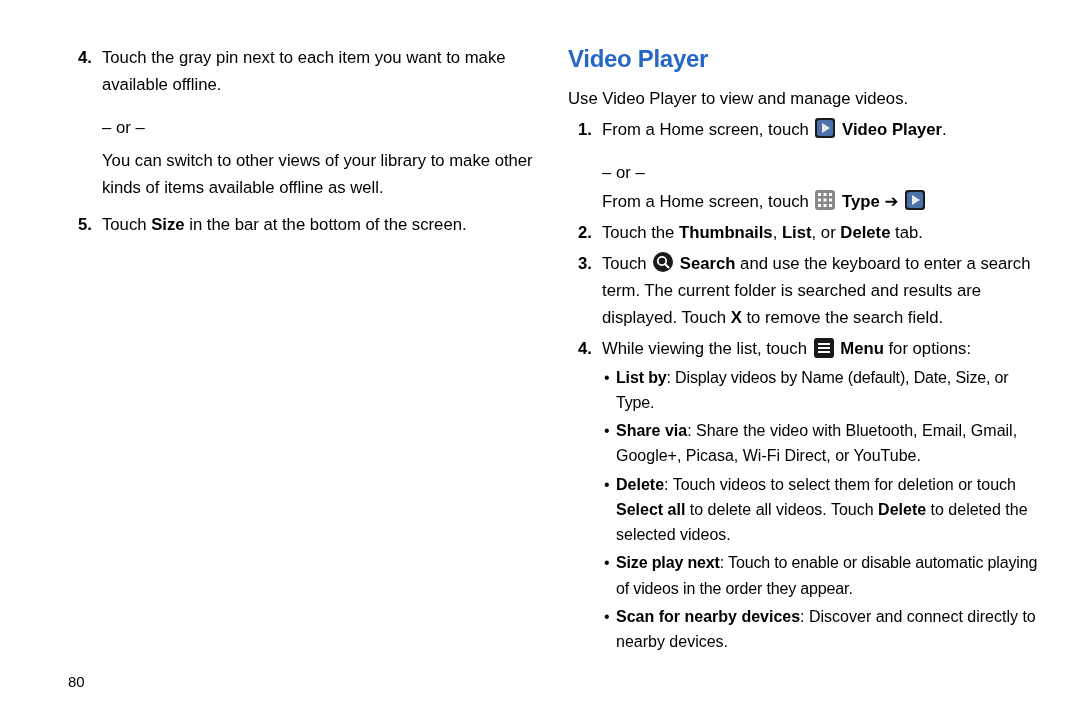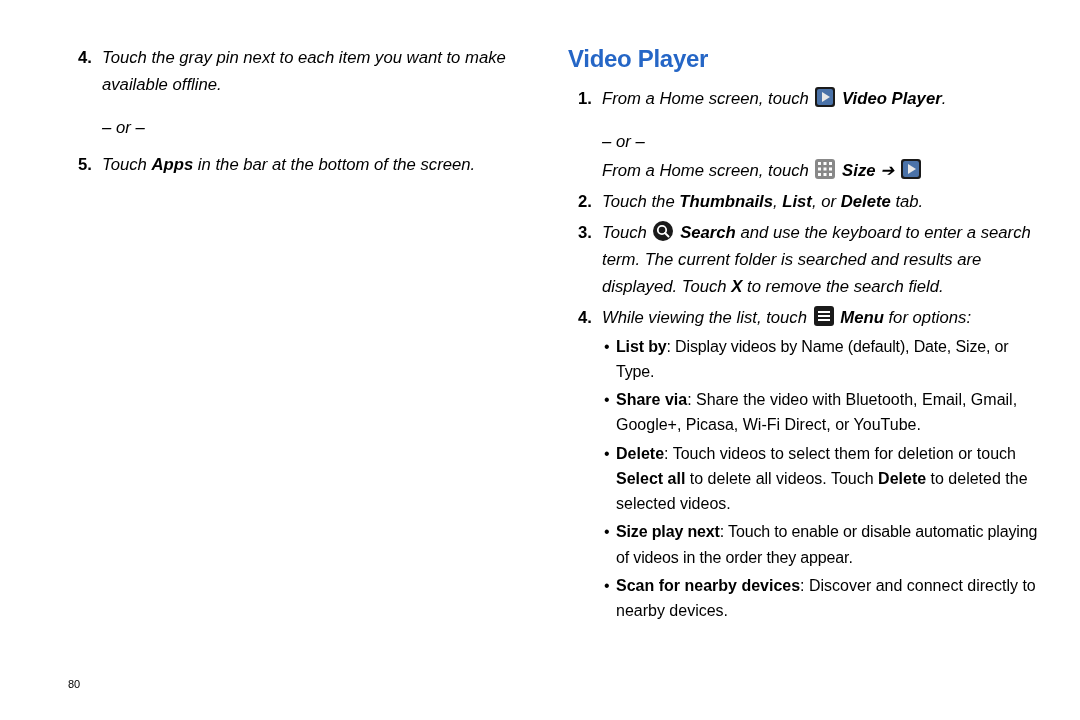--- a/index.html
+++ b/index.html
@@ -42,21 +42,21 @@
     .ol-num {
       font-weight: bold;
       width: 34px;
       flex: 0 0 34px;
       text-align: right;
       padding-right: 10px;
     }
     .ol-body {
       flex: 1;
     }
-    .ol-body p { margin-bottom: 2px; font-style: italic; }
+    .ol-body p { margin-bottom: 2px; }
     .or-sep {
       margin: 16px 0;
     }
     .bullets {
       margin-top: 2px;
     }
     .bullet {
       display: flex;
       align-items: flex-start;
       font-size: 16px;
@@ -70,58 +70,60 @@
     .bullet .dot {
       flex: 0 0 14px;
       padding-left: 2px;
     }
     .bullet .btxt { flex: 1; }
     b { font-weight: bold; }
     .page-num {
       position: absolute;
       left: 68px;
       bottom: 26px;
-      font-size: 11px;
+      font-size: 15px;
     }
     .icon {
       display: inline-block;
       vertical-align: middle;
       margin: 0 2px -3px 2px;
     }
   </style>
 </head>
 <body>
 
 <div class="page">
 
   <div class="col col-left">
 
     <div class="ol-item">
       <div class="ol-num">4.</div>
       <div class="ol-body">
         <p>Touch the gray pin next to each item you want to make available offline.</p>
         <p class="or-sep">– or –</p>
+        <p style="margin-top:6px">You can switch to other views of your library to make other kinds of items available offline as well.</p>
       </div>
     </div>
 
     <div class="ol-item" style="margin-top:8px">
       <div class="ol-num">5.</div>
       <div class="ol-body">
         <p>
-          <span>Touch </span><b>Apps</b><span> in the bar at the bottom of the screen.</span>
+          <span>Touch </span><b>Size</b><span> in the bar at the bottom of the screen.</span>
         </p>
       </div>
     </div>
 
   </div>
 
   <div class="col col-right">
 
     <div class="section-heading">Video Player</div>
 
+    <p class="intro">Use Video Player to view and manage videos.</p>
 
     <div class="ol-item">
       <div class="ol-num">1.</div>
       <div class="ol-body">
         <p>
           <span>From a Home screen, touch </span>
           <span class="icon">
             <svg width="20" height="20">
                 <rect x="0" y="0" width="20" height="20" rx="3" fill="#1a1a1a"></rect>
                 <rect x="2" y="2" width="16" height="16" rx="2" fill="#4a72a8"></rect>
@@ -142,21 +144,21 @@
                   <rect x="14" y="3" width="3" height="3"></rect>
                 <rect x="3" y="8.5" width="3" height="3"></rect>
                   <rect x="8.5" y="8.5" width="3" height="3"></rect>
                   <rect x="14" y="8.5" width="3" height="3"></rect>
                 <rect x="3" y="14" width="3" height="3"></rect>
                   <rect x="8.5" y="14" width="3" height="3"></rect>
                   <rect x="14" y="14" width="3" height="3"></rect>
               </g>
             </svg>
           </span>
-          <b>Size</b><span> ➔ </span>
+          <b>Type</b><span> ➔ </span>
           <span class="icon">
             <svg width="20" height="20">
                 <rect x="0" y="0" width="20" height="20" rx="3" fill="#1a1a1a"></rect>
                 <rect x="2" y="2" width="16" height="16" rx="2" fill="#4a72a8"></rect>
                 <polygon points="7,5 7,15 15,10" fill="#e8e8e8"></polygon>
               </svg>
           </span>
         </p>
       </div>
     </div>

